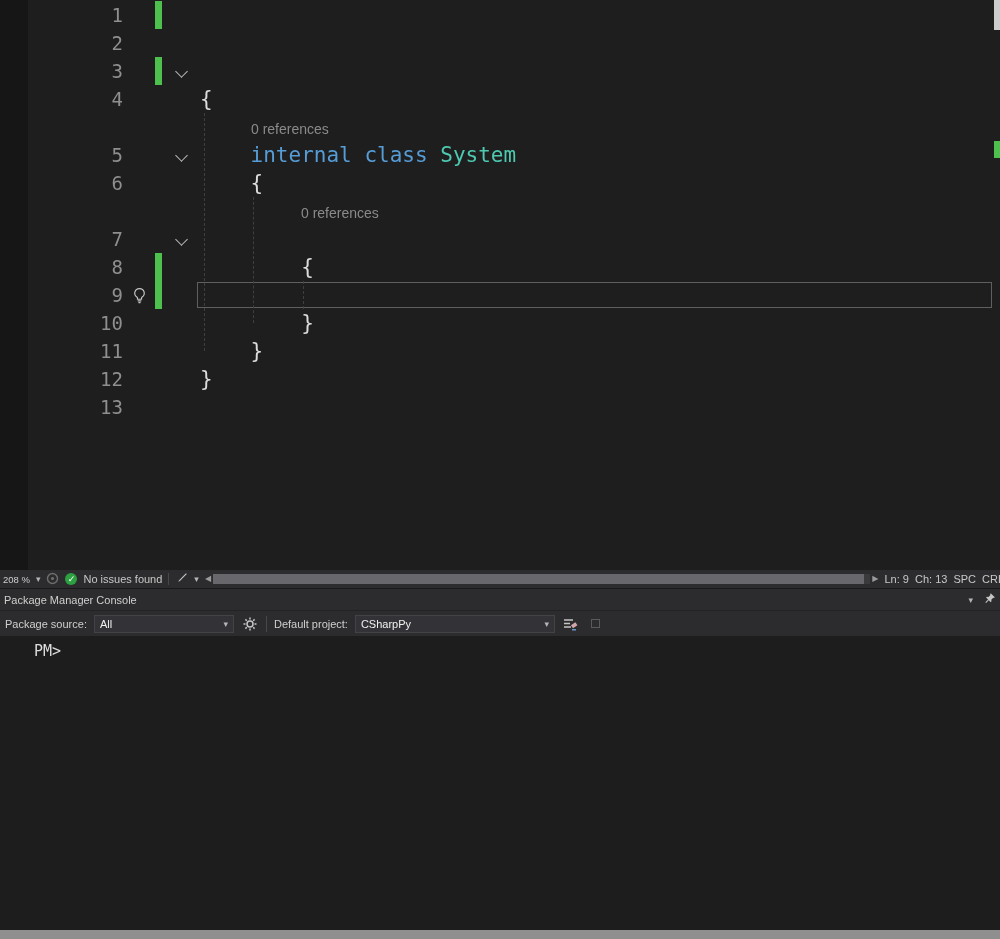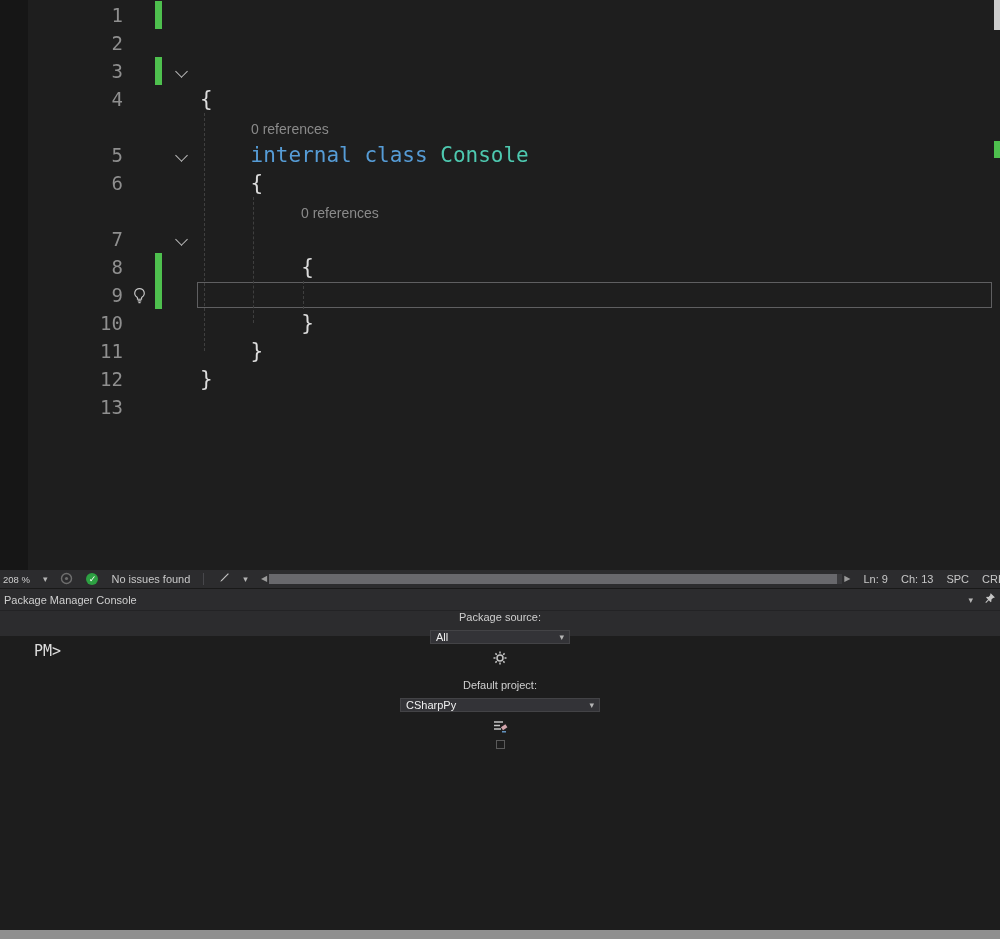--- a/index.html
+++ b/index.html
@@ -32,40 +32,40 @@
   .guide { position:absolute; width:0; border-left:1px dashed #3f3f3f; }
   #g1 { left:204px; top:113px; height:238px; }
   #g2 { left:253px; top:197px; height:126px; }
   #g3 { left:303px; top:281px; height:28px; }
   .vscroll { position:absolute; right:0; top:0; width:6px; height:100%; }
   .vthumb  { position:absolute; top:0; left:0; width:6px; height:30px; background:#cdcdcd; }
   .vmark   { position:absolute; top:141px; left:0; width:6px; height:17px; background:#4ec04e; }
 
   
   .statusbar { height:18px; background:#2c2c2e; display:flex; align-items:center;
-               gap:13px; padding:0 0 0 3px; color:#c8c8c8; overflow:hidden; font-size:11px; }
+               gap:6px; padding:0 0 0 3px; color:#c8c8c8; overflow:hidden; font-size:11px; }
   .zoom { font-size:9.5px; color:#cfcfcf; }
   .caret { font-size:9px; color:#b5b5b5; }
   .check-circle { width:12px; height:12px; border-radius:50%; background:#2da042; color:#fff;
                   font-size:9px; line-height:12px; text-align:center; flex:0 0 auto; }
   .sbar-sep { width:1px; height:12px; background:#47474b; }
   .scroll-wrap { flex:1; display:flex; align-items:center; gap:2px; }
   .scroll-arrow { font-size:8px; color:#9a9a9a; line-height:18px; }
   .scroll-track { flex:1; height:10px; background:#3a3a3d; position:relative; }
   .scroll-thumb { position:absolute; left:0; top:0; height:100%; width:99%; background:#68686c; }
   .sb-ind { color:#c8c8c8; white-space:nowrap; }
   .eol { width:18px; overflow:hidden; white-space:nowrap; margin-right:0; }
 
   
   .pmc-header { height:22px; background:#2c2c2e; display:flex; align-items:center;
                 padding:0 4px 0 4px; border-top:1px solid #191919; gap:10px; }
   .pmc-title { font-size:11px; color:#cfcfcf; }
   .flex-spacer { flex:1; }
   .pmc-toolbar { height:26px; background:#2c2c2e; display:flex; align-items:center;
-                 gap:7px; padding:0 5px; border-top:1px solid #232325;flex-direction:column; }
+                 gap:7px; padding:0 5px; border-top:1px solid #232325; }
   .tb-label { font-size:11px; color:#cfcfcf; }
   .combo { height:18px; background:#333337; border:1px solid #434346; display:flex;
            align-items:center; justify-content:space-between; font-size:11px; color:#f0f0f0;
            padding:0 5px; }
   .combo.src { width:140px; }
   .combo.proj { width:200px; }
   .tb-sep { width:1px; height:16px; background:#47474b; }
   .icon-btn { display:flex; align-items:center; justify-content:center; width:18px; height:18px; }
   .stop-sq { width:9px; height:9px; border:1px solid #5a5a5a; }
   .console { height:294px; background:#1d1d1d; padding:6px 0 0 34px; }
@@ -109,21 +109,21 @@
         <div class="glyph"></div>
         <div class="bar"></div>
         <div class="fold"></div>
         <div class="code"><span class="codelens" style="padding-left: 51px;">0 references</span></div>
       </div>
       <div class="row">
         <div class="num">5</div>
         <div class="glyph"></div>
         <div class="bar"></div>
         <div class="fold"><span class="chev"></span></div>
-        <div class="code"><span class="tk-pln">    </span><span class="tk-kw">internal</span><span class="tk-pln"> </span><span class="tk-kw">class</span><span class="tk-pln"> </span><span class="tk-typ">Console</span></div>
+        <div class="code"><span class="tk-pln">    </span><span class="tk-kw">internal</span><span class="tk-pln"> </span><span class="tk-kw">class</span><span class="tk-pln"> </span><span class="tk-typ">System</span></div>
       </div>
       <div class="row">
         <div class="num">6</div>
         <div class="glyph"></div>
         <div class="bar"></div>
         <div class="fold"></div>
         <div class="code"><span class="tk-pln">    {</span></div>
       </div>
       <div class="row">
         <div class="num"></div>

